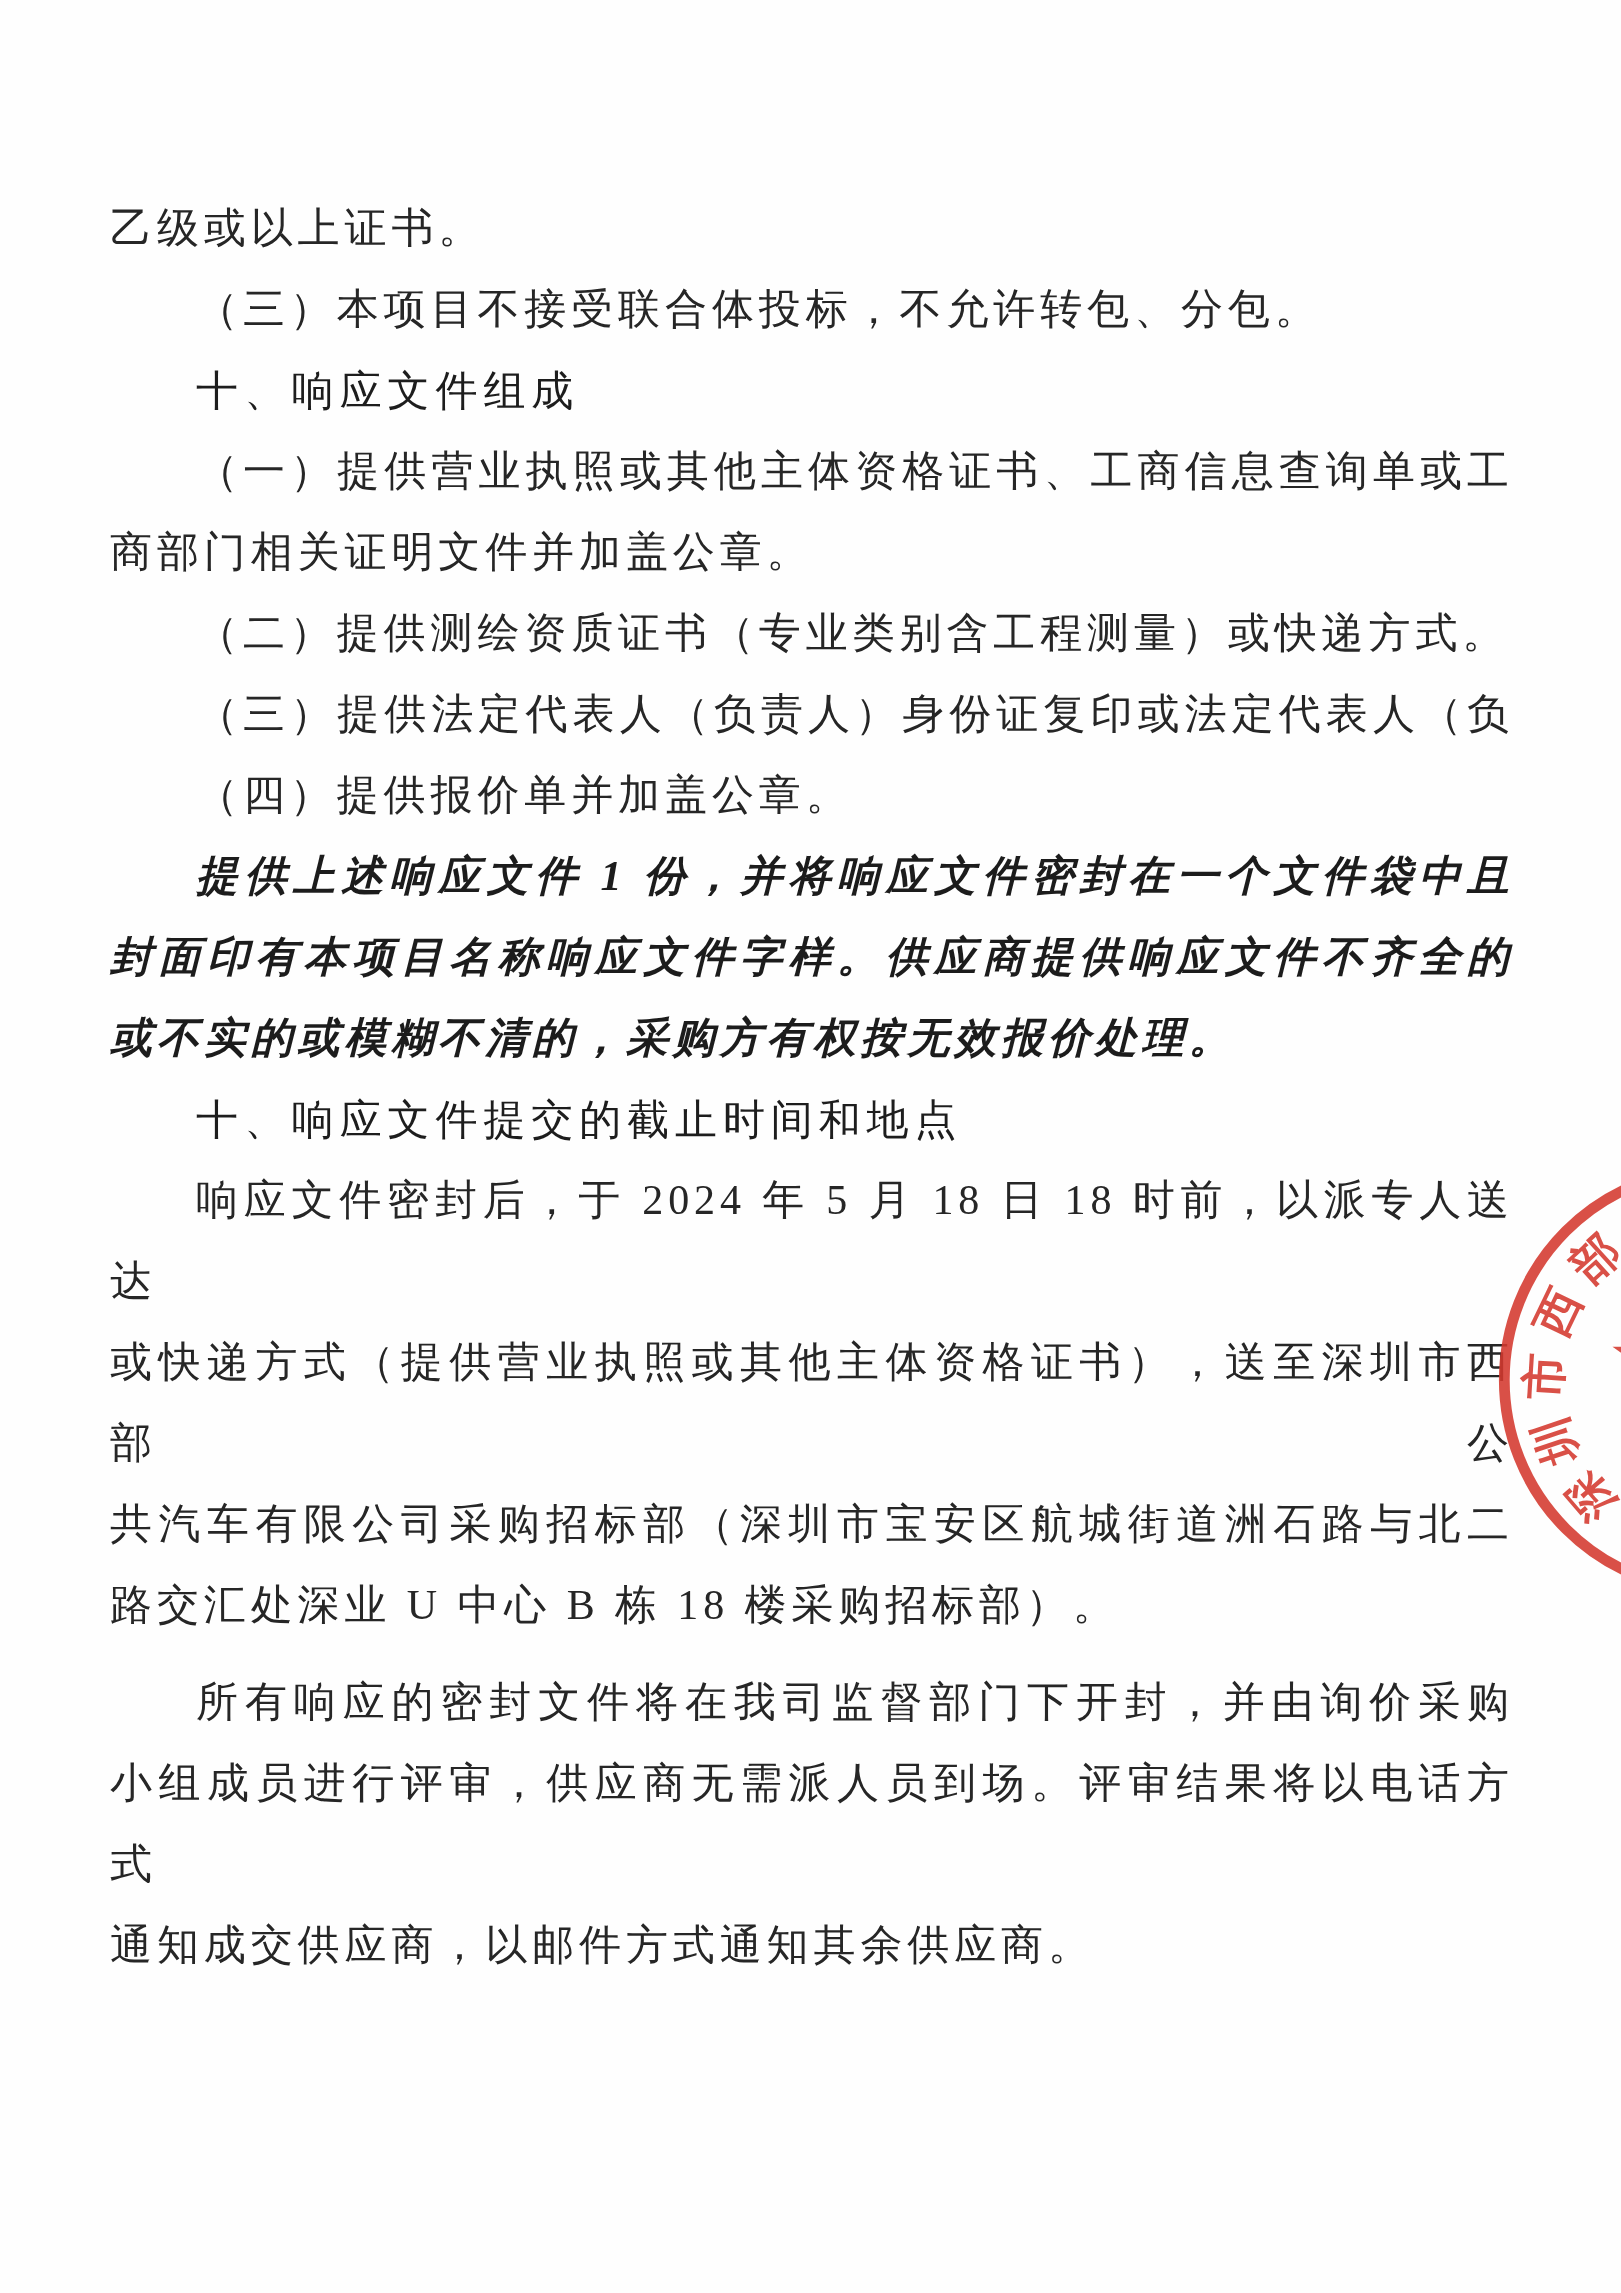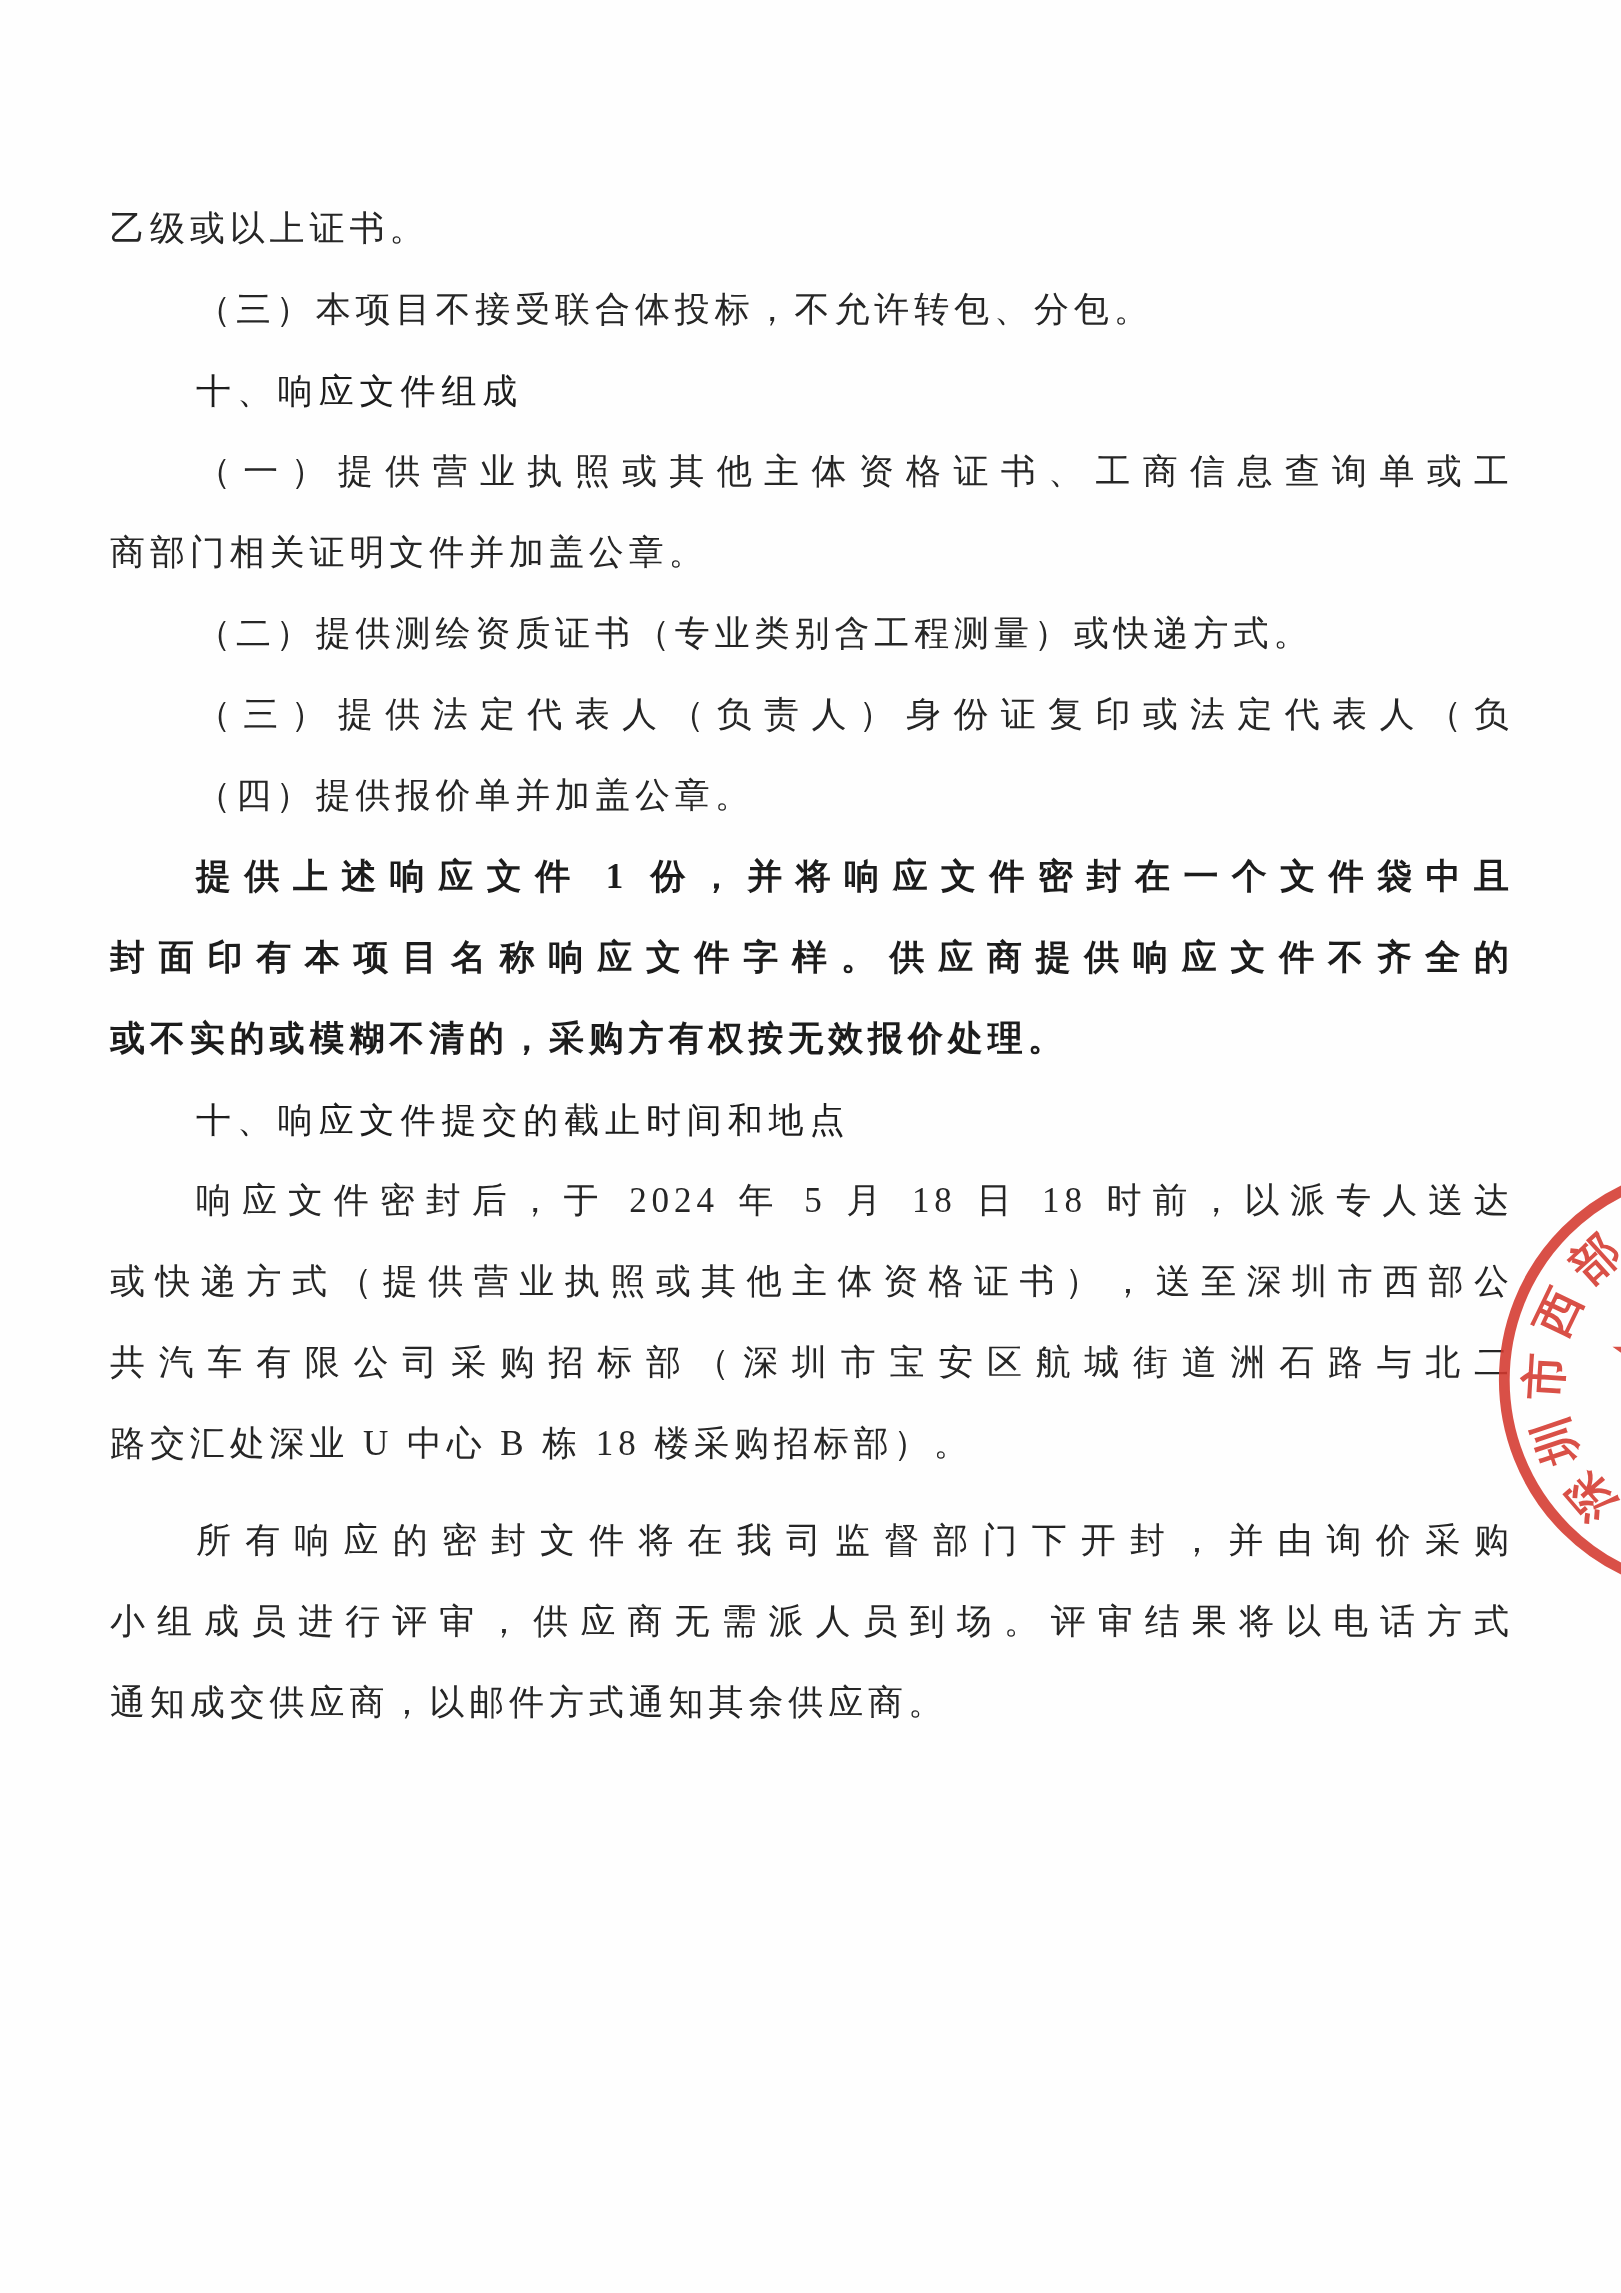--- a/index.html
+++ b/index.html
@@ -7,34 +7,34 @@
   .page{
     position:relative;
     width:1621px;height:2294px;
     background:#fefefe;
     overflow:hidden;
     font-family:"Liberation Serif","DejaVu Serif",serif;
     color:#262626;
   }
   .textblock{padding:188px 107px 0 110px;}
   .ln{
-    font-size:35px;
+    font-size:42px;
     line-height:81px;
     letter-spacing:4.9px;
     text-align:left;
   }
   .ind{text-indent:86px;}
   .fill{text-align:justify;text-align-last:justify;}
   .head{
     font-family:"Liberation Sans","DejaVu Sans",sans-serif;
     font-weight:400;
     letter-spacing:5.9px;
     color:#1d1d1d;
   }
-  .bold{font-weight:700;color:#1c1c1c;}
+  .bold{font-weight:700;color:#1c1c1c;font-style:italic;}
   .gap{margin-top:15.7px;}
   .seal{
     position:absolute;
     left:1470px;top:1135px;
     width:490px;height:490px;
     opacity:.88;
     pointer-events:none;
   }
   .seal .ring{stroke:var(--seal-color,#d5392e);stroke-width:11;fill:none;}
   .seal .star{fill:var(--seal-color,#d5392e);}

